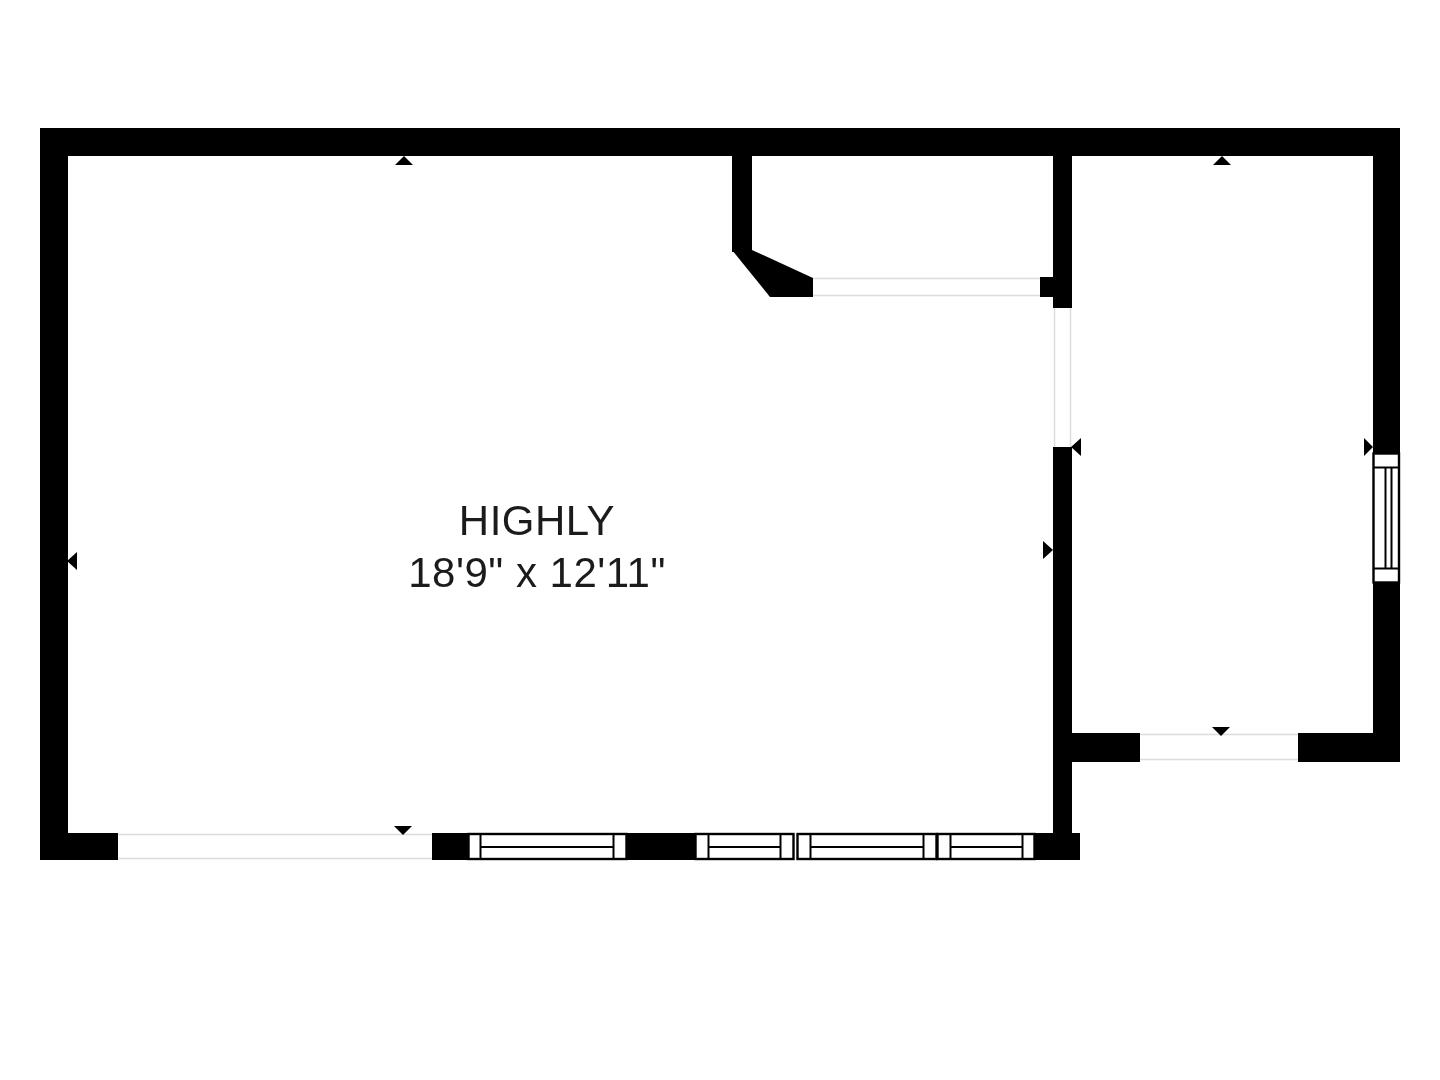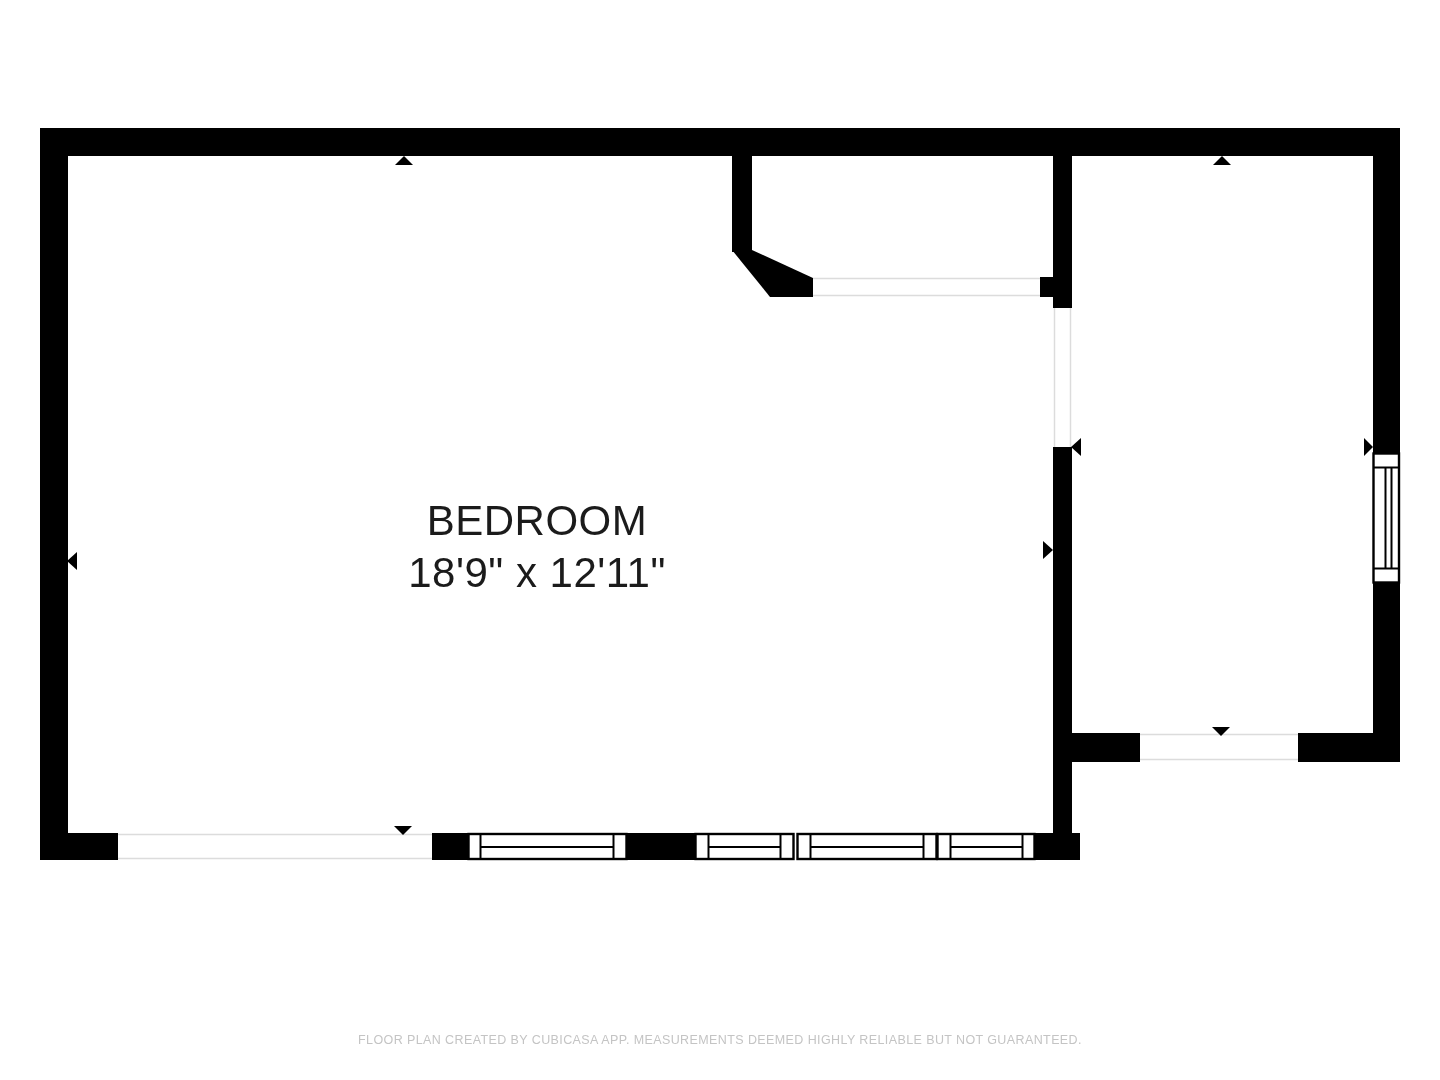--- a/index.html
+++ b/index.html
@@ -119,20 +119,19 @@
       <polygon class="marker" points="77,552 77,570 67,561"></polygon>
       <polygon class="marker" points="1081,438 1081,456 1071,447"></polygon>
       <polygon class="marker" points="1043,541 1043,559 1053,550"></polygon>
       <polygon class="marker" points="1364,438 1364,456 1373,447"></polygon>
       <polygon class="marker" points="1212,727 1230,727 1221,736"></polygon>
       <polygon class="marker" points="394,826 412,826 403,835"></polygon>
     </g>
   </svg>
 
   <div class="room-label bedroom-label">
-    <div class="room-name">BEDROOM</div>
+    <div class="room-name">HIGHLY</div>
     <div class="room-dims">18'9" x 12'11"</div>
   </div>
 
 
-  <div class="footer-note">FLOOR PLAN CREATED BY CUBICASA APP. MEASUREMENTS DEEMED HIGHLY RELIABLE BUT NOT GUARANTEED.</div>
 
 </div>
 
 </body></html>

